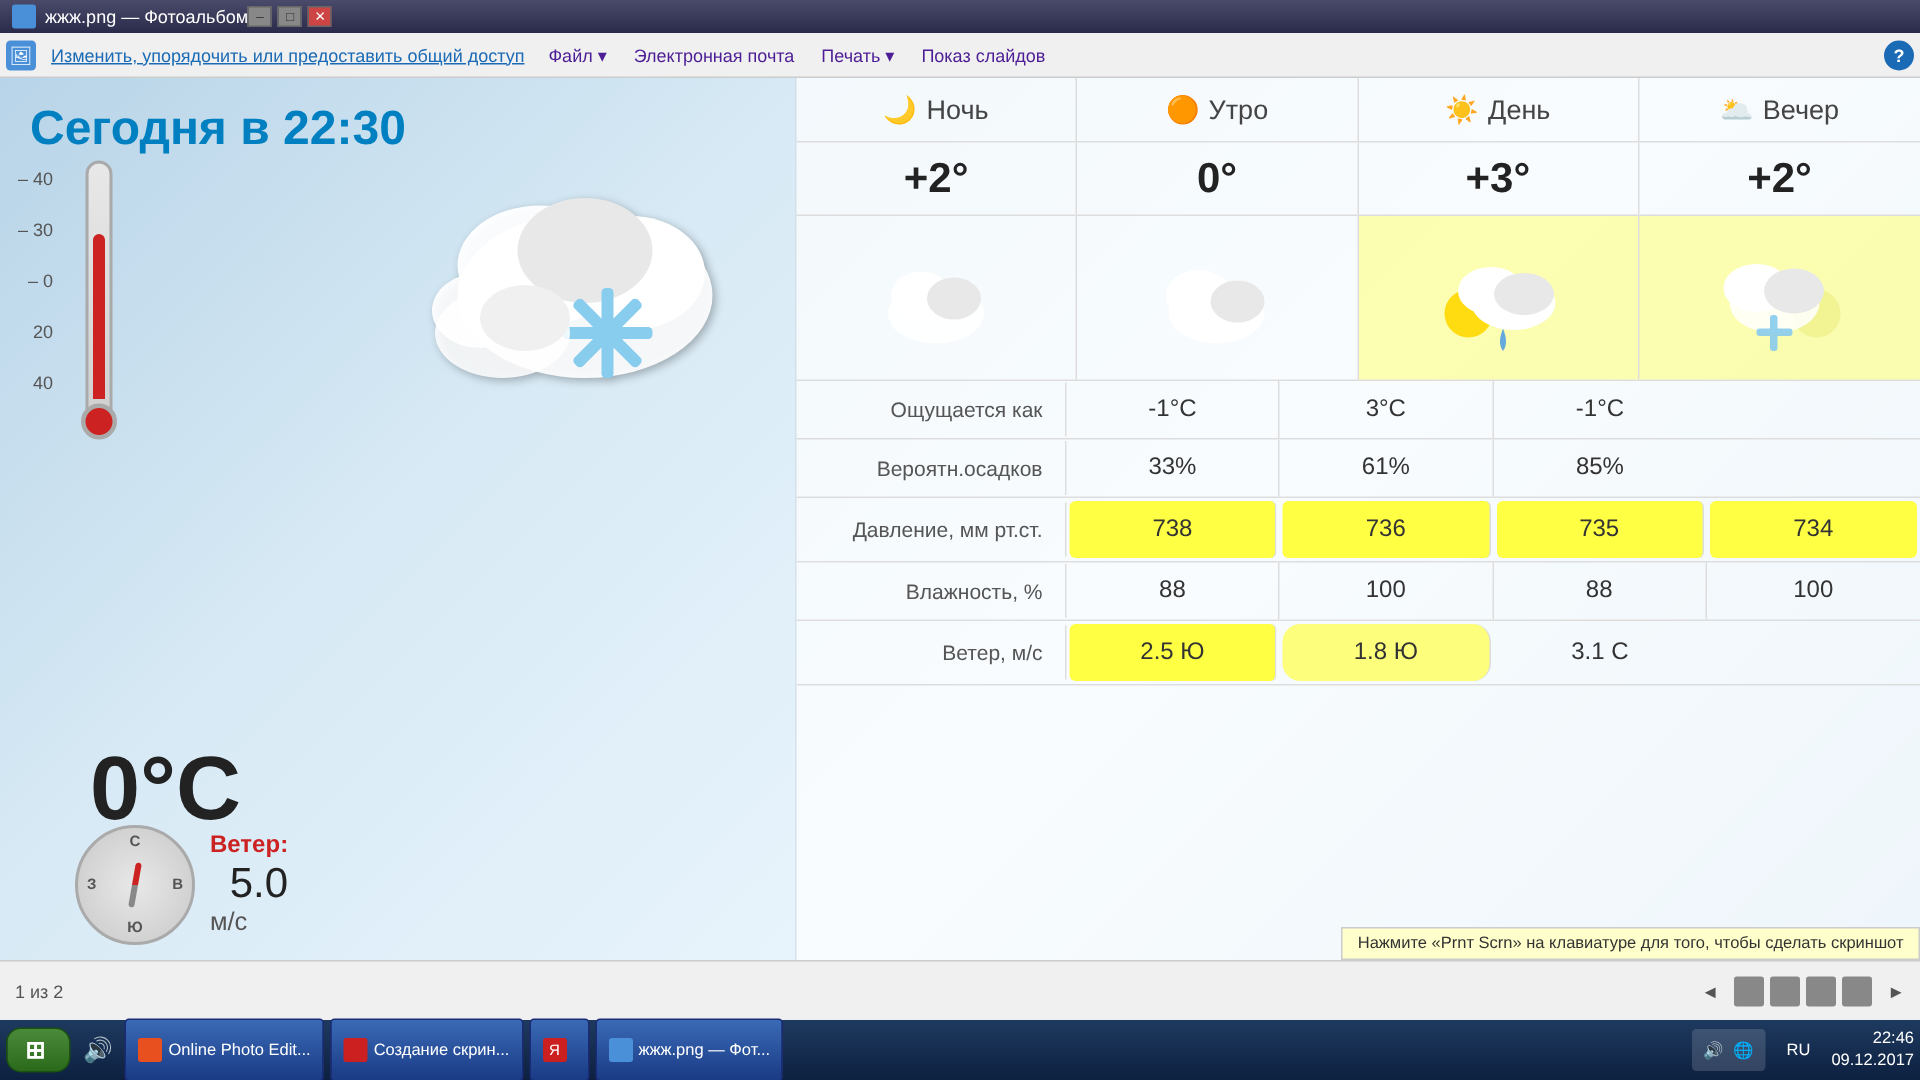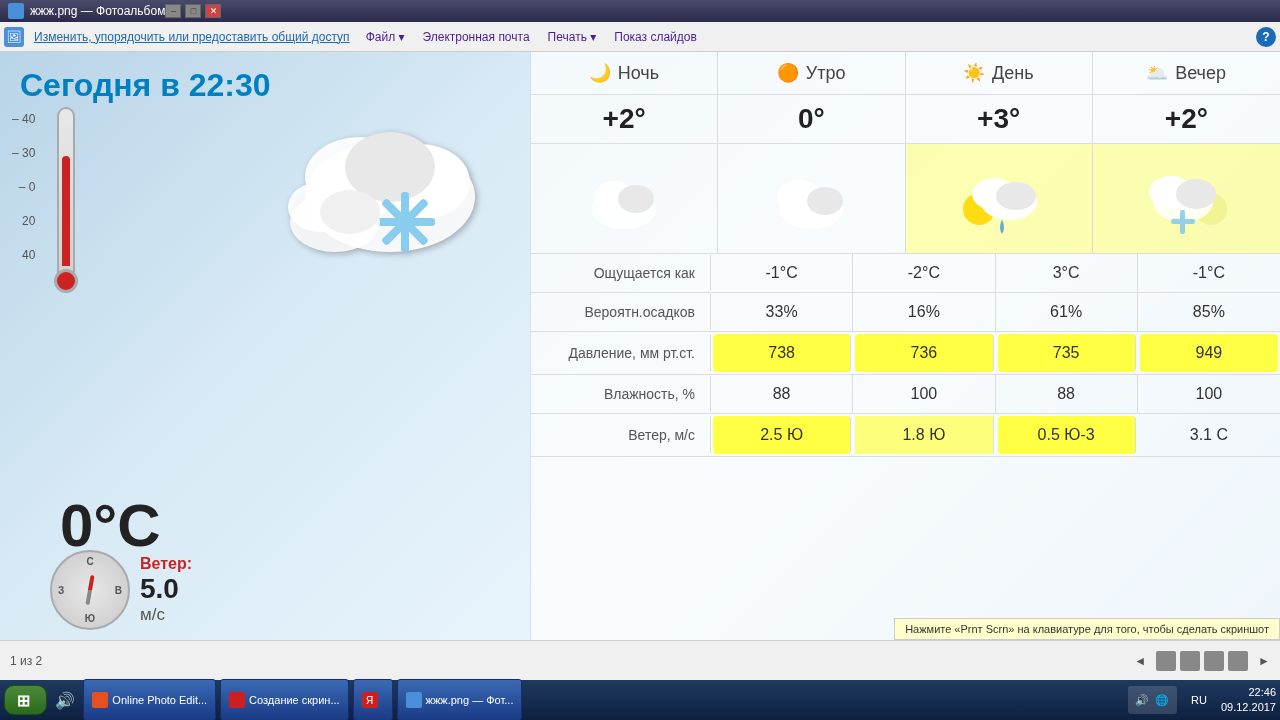--- a/index.html
+++ b/index.html
@@ -155,22 +155,23 @@
       display: flex;
       flex-direction: column;
     }
     .wind-label {
       color: #cc2222;
       font-size: 16px;
       font-weight: bold;
     }
     .wind-speed {
       font-size: 28px;
-      font-weight: bold;
+      font-weight: normal;
       color: #222;
+      text-align: right;
     }
     .wind-unit {
       font-size: 17px;
       color: #555;
     }
 
     
     .right-panel {
       flex: 1;
       background: rgba(255,255,255,0.7);
@@ -253,21 +254,21 @@
       border-right: 1px solid #ddd;
     }
     .forecast-data-cell:last-child { border-right: none; }
     .forecast-data-cell.yellow-bg {
       background: #ffff44;
       border-radius: 4px;
       margin: 2px;
     }
     .forecast-data-cell.yellow-bg-partial {
       background: rgba(255,255,68,0.7);
-      border-radius: 0;
+      border-radius: 12px;
       margin: 2px;
     }
 
     
     .status-bar {
       height: 40px;
       background: #f0f0f0;
       border-top: 1px solid #ccc;
       display: flex;
       align-items: center;
@@ -520,54 +521,51 @@
             </g>
           </svg>
         </div>
       </div>
 
       <div class="forecast-rows">
 
         <div class="forecast-row">
           <div class="forecast-row-label">Ощущается как</div>
           <div class="forecast-data-cell">-1°C</div>
-          <div class="forecast-data-cell">-2°C</div>
           <div class="forecast-data-cell">3°C</div>
           <div class="forecast-data-cell">-1°C</div>
         </div>
 
         <div class="forecast-row">
           <div class="forecast-row-label">Вероятн.осадков</div>
           <div class="forecast-data-cell">33%</div>
-          <div class="forecast-data-cell">16%</div>
           <div class="forecast-data-cell">61%</div>
           <div class="forecast-data-cell">85%</div>
         </div>
 
         <div class="forecast-row">
           <div class="forecast-row-label">Давление, мм рт.ст.</div>
           <div class="forecast-data-cell yellow-bg">738</div>
           <div class="forecast-data-cell yellow-bg">736</div>
           <div class="forecast-data-cell yellow-bg">735</div>
-          <div class="forecast-data-cell yellow-bg">949</div>
+          <div class="forecast-data-cell yellow-bg">734</div>
         </div>
 
         <div class="forecast-row">
           <div class="forecast-row-label">Влажность, %</div>
           <div class="forecast-data-cell">88</div>
           <div class="forecast-data-cell">100</div>
           <div class="forecast-data-cell">88</div>
           <div class="forecast-data-cell">100</div>
         </div>
 
         <div class="forecast-row">
           <div class="forecast-row-label">Ветер, м/с</div>
           <div class="forecast-data-cell yellow-bg">2.5 Ю</div>
           <div class="forecast-data-cell yellow-bg-partial">1.8 Ю</div>
-          <div class="forecast-data-cell yellow-bg">0.5 Ю-3</div>
           <div class="forecast-data-cell">3.1 С</div>
         </div>
       </div>
     </div>
   </div>
 
   <div class="tooltip-bar">
     <span>Нажмите «Prnт Scrn» на клавиатуре для того, чтобы сделать скриншот</span>
   </div>
 </div>

